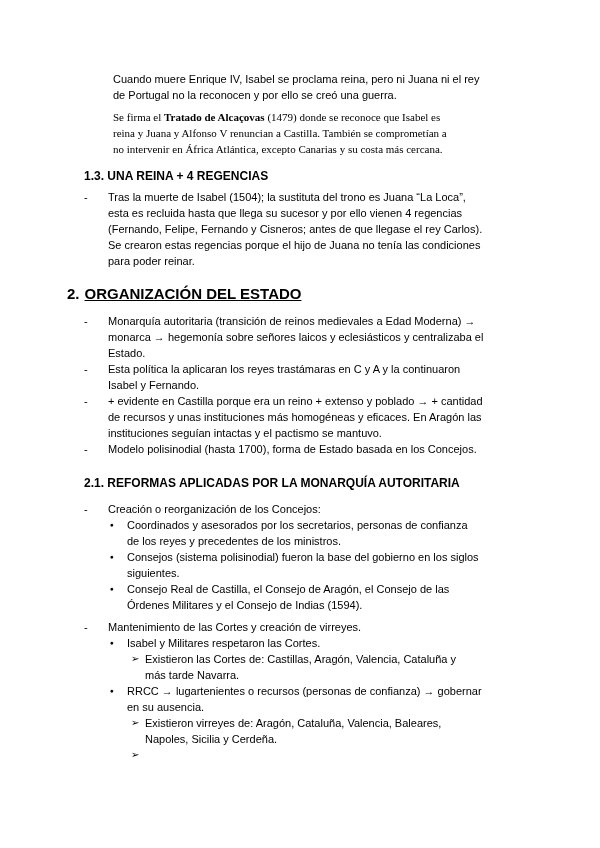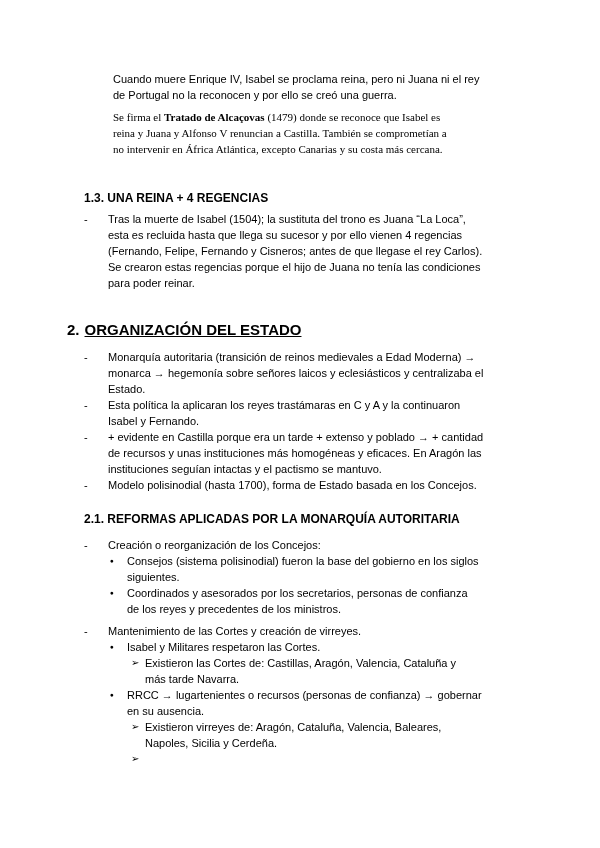--- a/index.html
+++ b/index.html
@@ -13,23 +13,23 @@
     font-size: 11px;
     line-height: 16px;
     box-sizing: border-box;
     padding-top: 71px;
     overflow: hidden;
   }
   .para { margin: 0 40px 0 113px; white-space: pre-line; }
   .p2 { margin-top: 6px; font-family: Liberation Serif, serif; }
   strong { font-weight: bold; }
   .hsub { font-size: 12px; line-height: 17px; font-weight: bold; margin: 0 40px 0 84px; }
-  .h13 { margin-top: 33px; }
+  .h13 { margin-top: 11px; }
   .h21 { margin-top: 18px; }
-  .hmain { font-size: 15px; line-height: 19px; font-weight: bold; margin: 29px 40px 0 67px; }
+  .hmain { font-size: 15px; line-height: 19px; font-weight: bold; margin: 15px 40px 0 67px; }
   .h2num { padding-right: 5px; }
   .h2title { text-decoration: underline; }
   .li { display: flex; margin: 0 40px 0 84px; }
   .li .tx { white-space: pre-line; flex: 1; }
   .mk { flex: none; }
   .dash .mk { width: 24px; }
   .bul { margin-left: 110px; }
   .bul .mk { width: 17px; font-size: 6.5px; }
   .arr { margin-left: 131px; }
   .arr .mk { width: 14px; font-size: 10px; }
@@ -70,46 +70,51 @@
 monarca → hegemonía sobre señores laicos y eclesiásticos y centralizaba el
 Estado.</span>
     </div>
     <div class="li dash">
       <span class="mk">-</span>
       <span class="tx">Esta política la aplicaran los reyes trastámaras en C y A y la continuaron
 Isabel y Fernando.</span>
     </div>
     <div class="li dash">
       <span class="mk">-</span>
-      <span class="tx">+ evidente en Castilla porque era un tarde + extenso y poblado → + cantidad
+      <span class="tx">+ evidente en Castilla porque era un reino + extenso y poblado → + cantidad
 de recursos y unas instituciones más homogéneas y eficaces. En Aragón las
 instituciones seguían intactas y el pactismo se mantuvo.</span>
     </div>
     <div class="li dash">
       <span class="mk">-</span>
       <span class="tx">Modelo polisinodial (hasta 1700), forma de Estado basada en los Concejos.</span>
     </div>
   </div>
 
   <h3 class="hsub h21">2.1. REFORMAS APLICADAS POR LA MONARQUÍA AUTORITARIA</h3>
 
   <div class="li dash g1label">
     <span class="mk">-</span>
     <span class="tx">Creación o reorganización de los Concejos:</span>
   </div>
 
   <div class="li bul">
     <span class="mk">●</span>
+    <span class="tx">Coordinados y asesorados por los secretarios, personas de confianza
+de los reyes y precedentes de los ministros.</span>
+  </div>
+  <div class="li bul">
+    <span class="mk">●</span>
     <span class="tx">Consejos (sistema polisinodial) fueron la base del gobierno en los siglos
 siguientes.</span>
   </div>
   <div class="li bul">
     <span class="mk">●</span>
-    <span class="tx">Coordinados y asesorados por los secretarios, personas de confianza
-de los reyes y precedentes de los ministros.</span>
+    <span class="tx">Consejo Real de Castilla, el Consejo de Aragón, el Consejo de las
+Órdenes Militares y el Consejo de Indias (1594).</span>
   </div>
 
   <div class="li dash g2label">
     <span class="mk">-</span>
     <span class="tx">Mantenimiento de las Cortes y creación de virreyes.</span>
   </div>
 
   <div class="li bul">
     <span class="mk">●</span>
     <span class="tx">Isabel y Militares respetaron las Cortes.</span>

